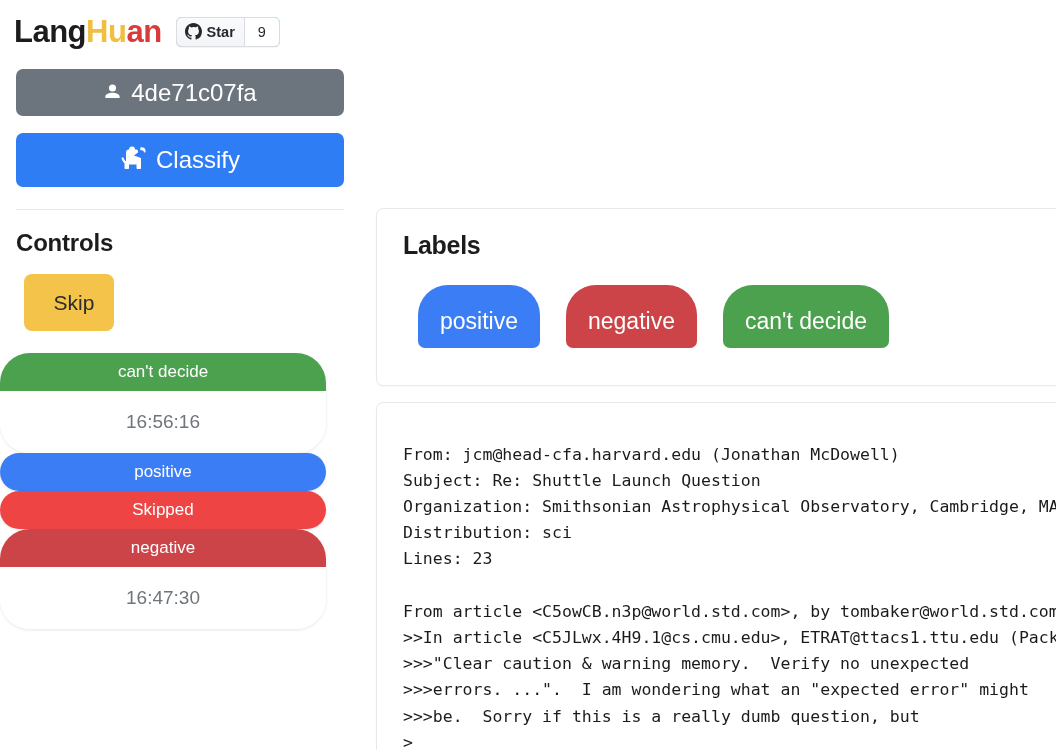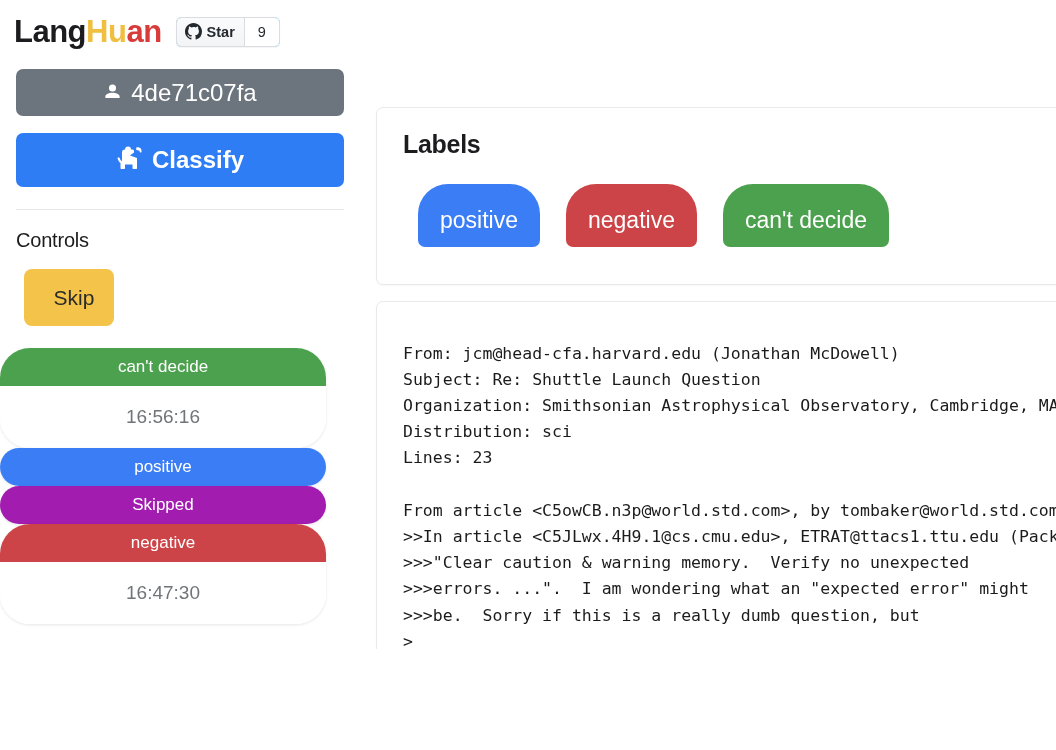--- a/index.html
+++ b/index.html
@@ -10,21 +10,21 @@
     background: #ffffff;
     font-family: "Liberation Sans", sans-serif;
     -webkit-font-smoothing: antialiased;
   }
 
   #app {
     position: relative;
     width: 1056px;
     height: 750px;
     display: flex;
-    align-items: center;
+    align-items: flex-end;
     background: #ffffff;
   }
 
   
   .sidebar {
     width: 360px;
     min-width: 360px;
     height: 750px;
     padding: 0;
     background: #fff;
@@ -83,31 +83,31 @@
     height: 47px;
     border-radius: 7px;
     border: none;
     font-size: 21px;
     color: #fff;
     cursor: pointer;
     font-family: "Liberation Sans", sans-serif;
     width: calc(100% - 32px);
   }
   .user-btn { background: #6c757d; font-size: 24px; margin-top: 22px; }
-  .classify-btn { background: #2f7df4; font-weight: bold; font-size: 24px; height: 54px; margin-top: 17px;}
+  .classify-btn { background: #2f7df4; font-weight: normal; font-size: 24px; height: 54px; margin-top: 17px;}
 
   .divider {
     margin: 22px 16px 0 16px;
     height: 1px;
     background: #e4e6e9;
   }
 
   .controls-title {
-    font-size: 20px;
-    font-weight: normal;
+    font-size: 24px;
+    font-weight: bold;
     color: #1c1c1e;
     padding: 19px 0 0 16px;
     letter-spacing: -0.2px;
   }
 
   .skip-btn {
     margin: 17px 0 0 24px;
     width: 90px;
     height: 57px;
     background: #f3c34a;
@@ -265,21 +265,21 @@
 
     <div class="history" id="history-list">
         <div class="history-card">
           <div class="history-head" style="background: rgb(76, 161, 78);">can't decide</div>
           <div class="history-time">16:56:16</div>
         </div>
         <div class="history-card">
           <div class="history-head" style="background: rgb(59, 125, 245);">positive</div>
         </div>
         <div class="history-card">
-          <div class="history-head" style="background: #a21caf;">Skipped</div>
+          <div class="history-head" style="background: #ef4444;">Skipped</div>
         </div>
         <div class="history-card">
           <div class="history-head" style="background: rgb(204, 68, 71);">negative</div>
           <div class="history-time">16:47:30</div>
         </div>
       </div>
   </aside>
 
   <main class="main">
 

